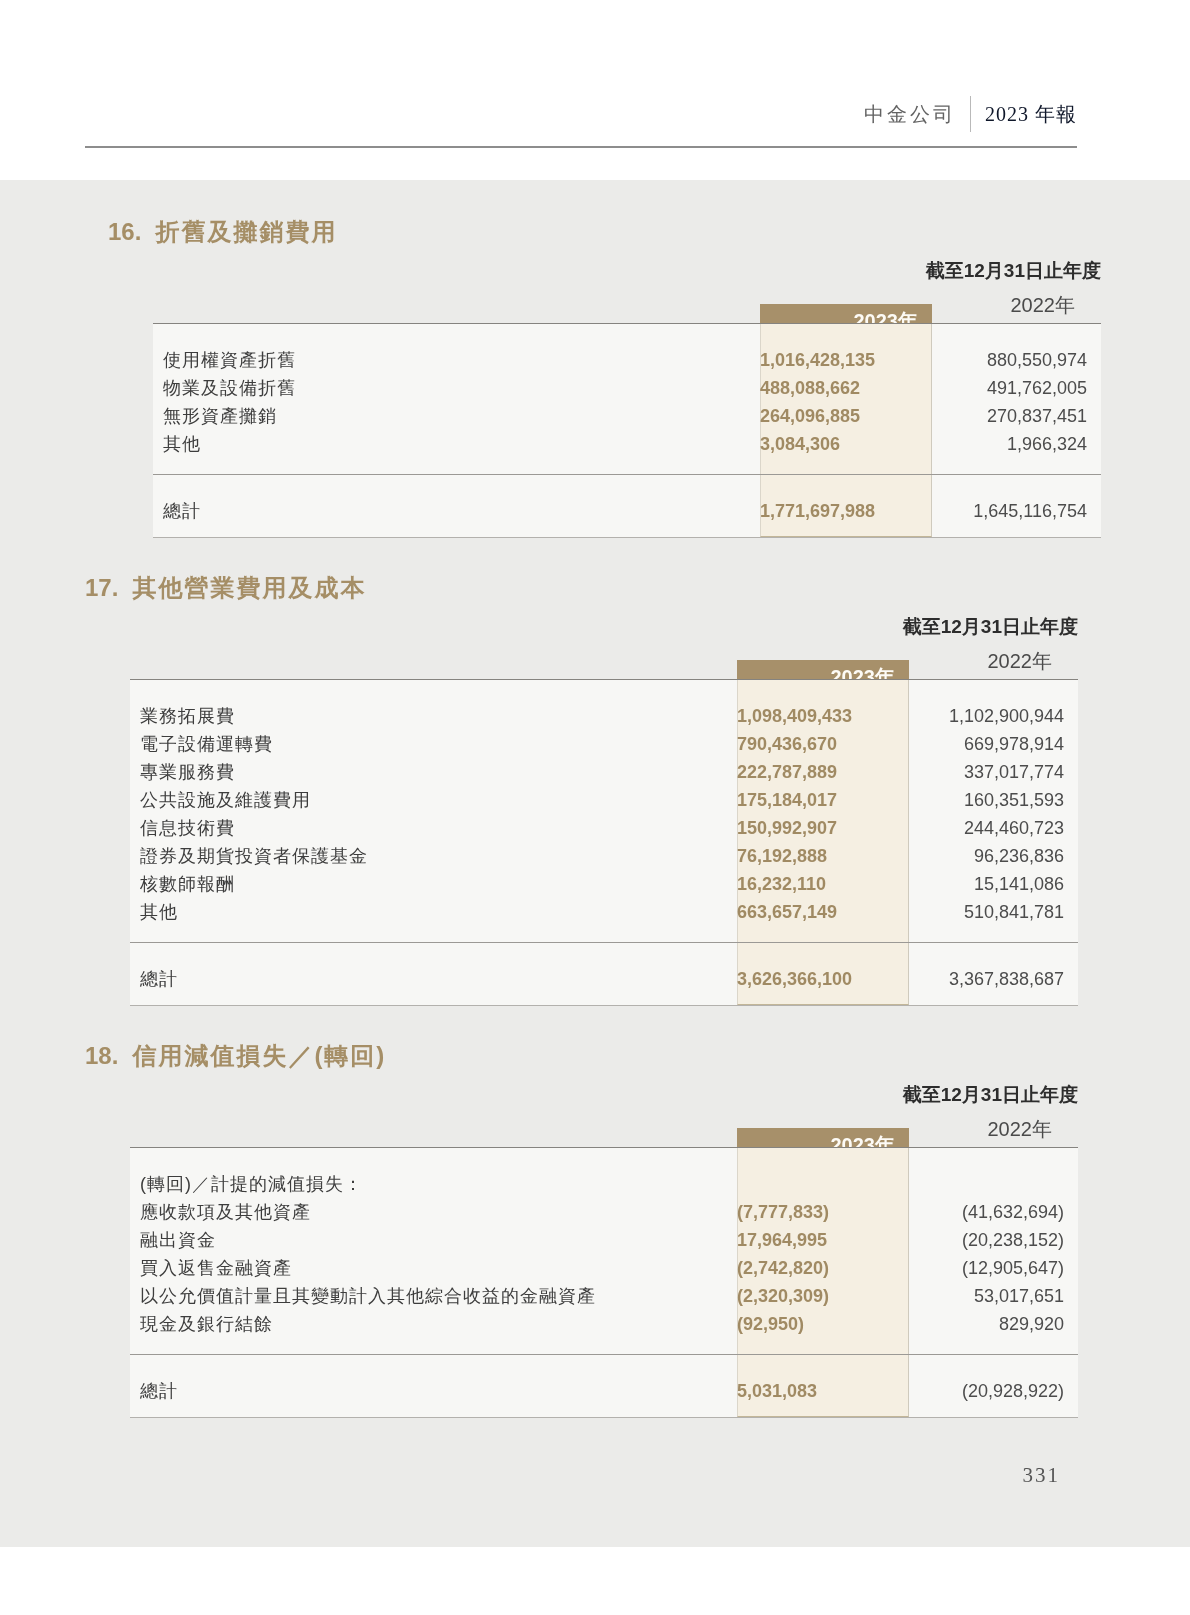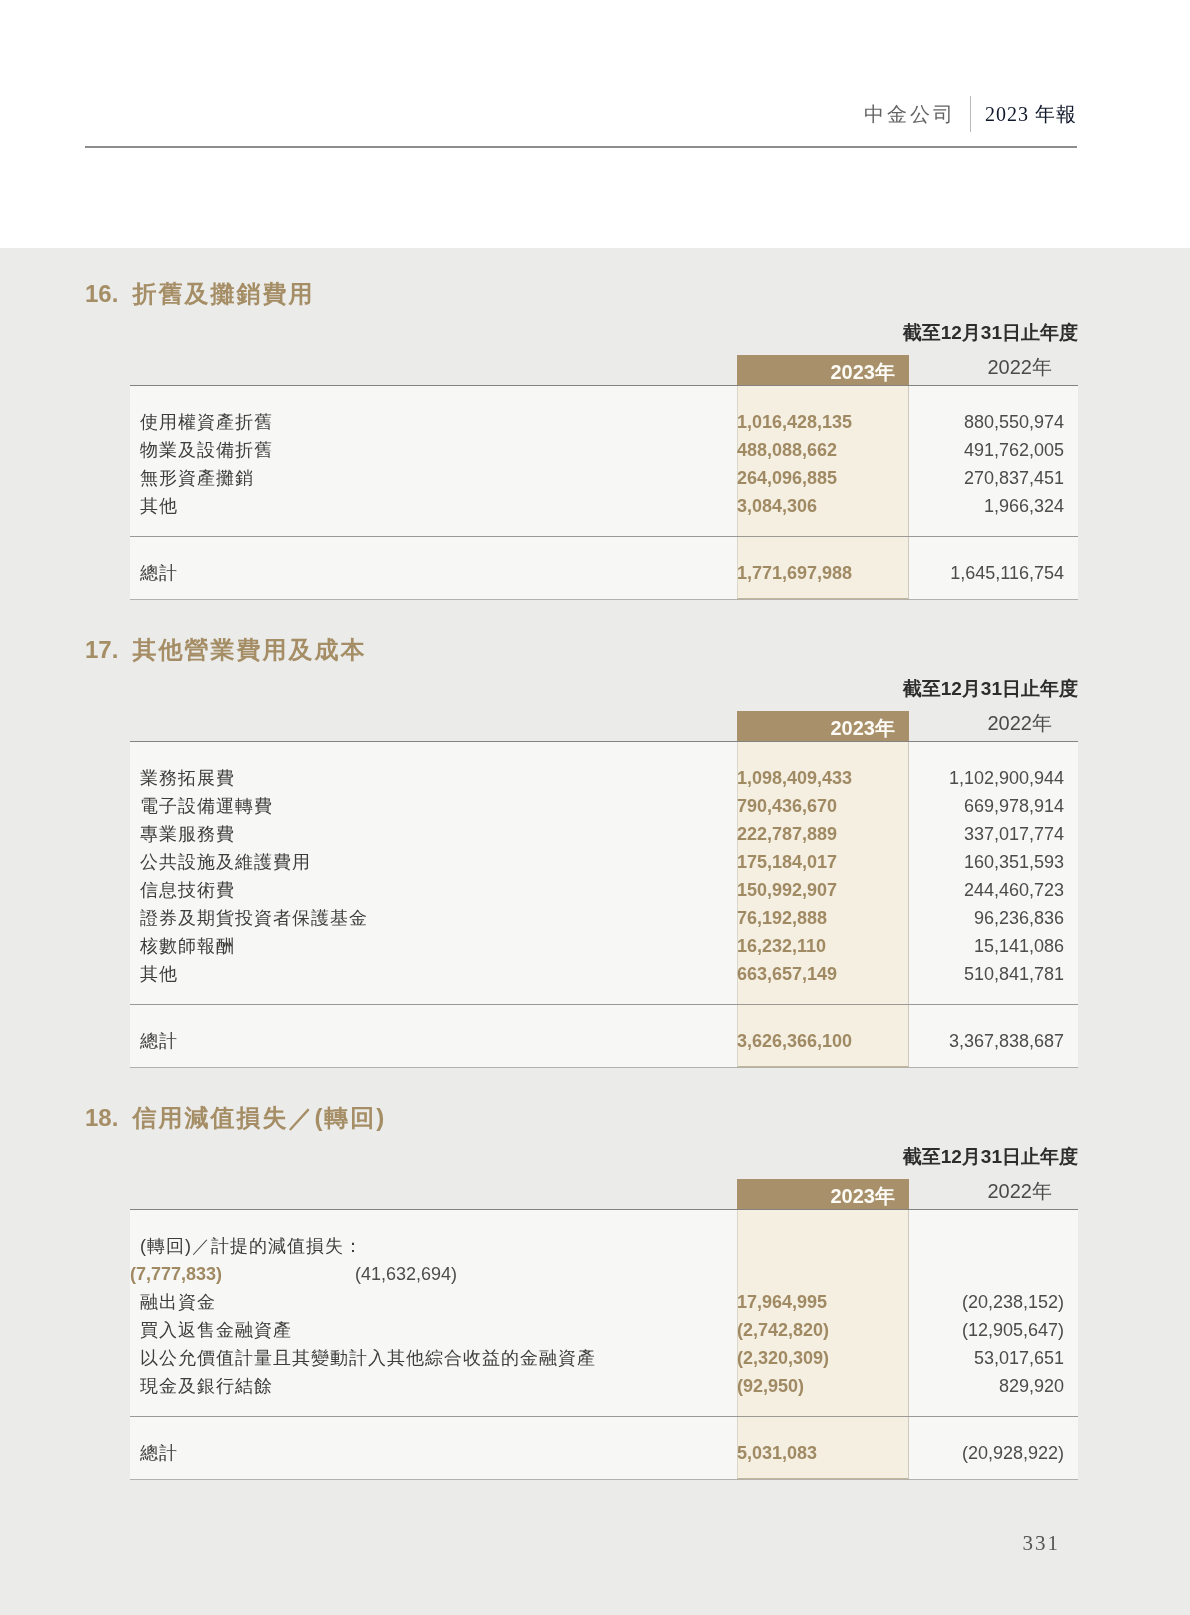--- a/index.html
+++ b/index.html
@@ -5,56 +5,56 @@
   html,body{margin:0;padding:0;}
   body{
     width:1190px;height:1615px;
     font-family:"Liberation Sans",sans-serif;
     background:#ffffff;
     -webkit-font-smoothing:antialiased;
   }
   .page{position:relative;width:1190px;height:1615px;overflow:hidden;background:#ffffff;}
 
   
-  .top{position:relative;height:248px;background:#ffffff;text-align:center;}
+  .top{position:relative;height:180px;background:#ffffff;text-align:center;}
   .brand{
     position:absolute;top:96px;right:113px;
     display:flex;align-items:center;gap:14px;
     font-family:"Liberation Serif",serif;
   }
   .brand-company{font-size:20px;color:#636363;letter-spacing:3px;}
   .brand-divider{width:1px;height:36px;background:#b9b9b9;}
   .brand-report{font-size:20px;color:#0f172a;letter-spacing:1px;}
   .top-rule{position:absolute;top:146px;left:85px;right:113px;height:2px;background:#8d8d8d;}
 
   
   .content{
     position:relative;background:#ebebe9;
     height:1367px;box-sizing:border-box;padding-top:24px;
   }
 
   .section{margin-top:34px;}
-  .section:first-child{margin-top:6px;}
+  .section:first-child{margin-top:12px;padding-left:23px;}
   .section-title{
     margin-left:85px;
     font-size:24px;font-weight:bold;color:#a58e66;letter-spacing:2px;
   }
   .section-title .num{margin-right:14px;letter-spacing:0;}
 
   .twrap{margin-left:130px;width:948px;margin-top:10px;}
 
   .period-row{position:relative;height:30px;}
   .period{
     position:absolute;left:608px;width:340px;bottom:4px;
     text-align:right;font-size:19px;font-weight:bold;color:#2d2d2d;
   }
 
   .band-row{position:relative;height:35px;}
   .band{
-    position:absolute;left:607px;top:5px;width:172px;height:35px;
+    position:absolute;left:607px;top:16px;width:172px;height:35px;
     background:#a7906a;color:#fdfbf6;
     display:flex;align-items:center;justify-content:flex-end;
     padding-right:14px;box-sizing:border-box;
     font-size:20px;font-weight:bold;
   }
   .year-prior{
     position:absolute;right:26px;top:0;height:35px;
     display:flex;align-items:center;
     font-size:20px;color:#4a4a4a;
   }
@@ -223,20 +223,21 @@
           <div class="year-prior">2022年</div>
         </div>
         <div class="tbody">
           <div class="shade"></div>
           <div class="trow">
             <div class="c-label">(轉回)／計提的減值損失：</div>
             <div class="c-cur"></div>
             <div class="c-prior"></div>
           </div>
           <div class="trow">
+            <div class="c-label">應收款項及其他資產</div>
             <div class="c-cur">(7,777,833)</div>
             <div class="c-prior">(41,632,694)</div>
           </div>
           <div class="trow">
             <div class="c-label">融出資金</div>
             <div class="c-cur">17,964,995</div>
             <div class="c-prior">(20,238,152)</div>
           </div>
           <div class="trow">
             <div class="c-label">買入返售金融資產</div>

